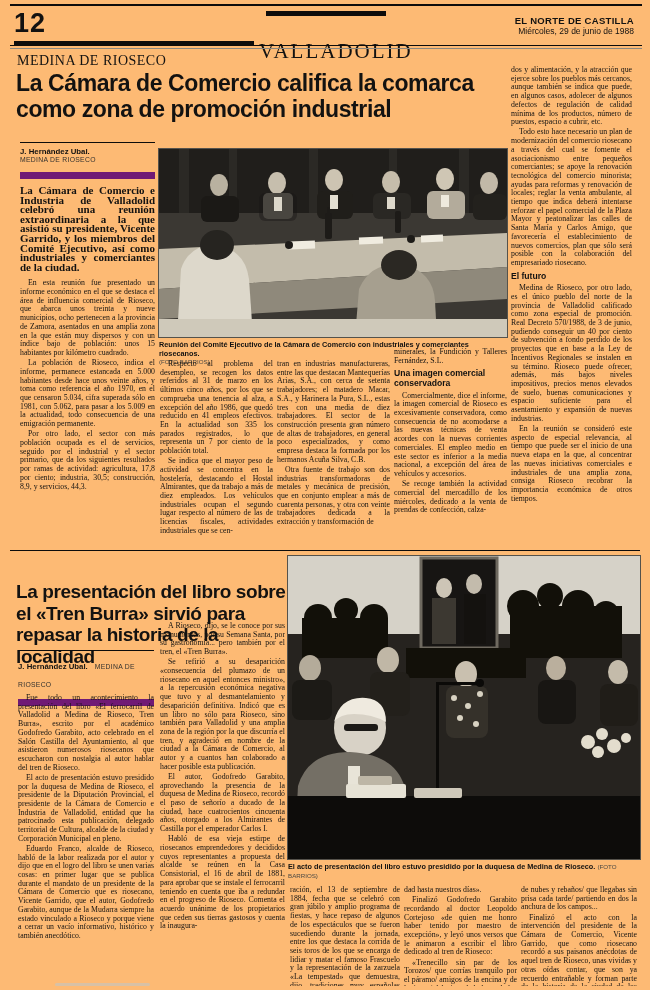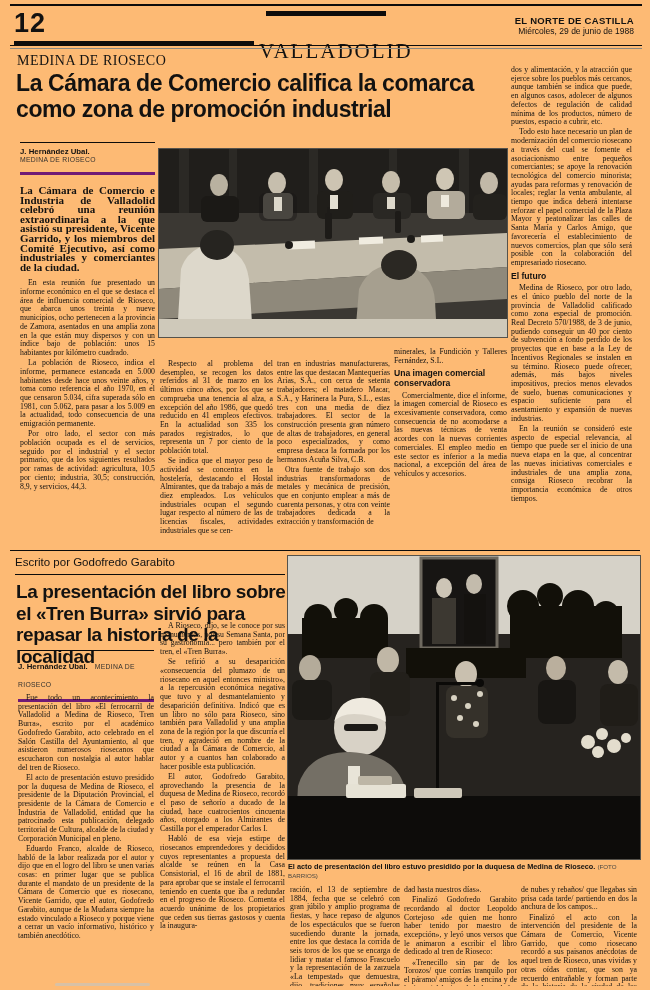--- a/index.html
+++ b/index.html
@@ -14,21 +14,21 @@
   .sec-title{left:259px;top:16px;font:21px/22px "Liberation Serif",serif;letter-spacing:2px;margin-top:24px;}
   .mast{right:16px;top:15px;text-align:right;}
   .mast-title{font:bold 9.5px/11px "Liberation Sans",sans-serif;letter-spacing:.3px;}
   .mast-date{font:8.5px/10px "Liberation Sans",sans-serif;}
   .rule-thick{left:14px;top:41px;width:240px;height:4px;}
   .rule-a{left:10px;right:8px;top:45px;height:1px;}
   .rule-b{left:10px;right:8px;top:48px;height:1px;background:#8a8880;}
   .kicker1{left:17px;top:53px;font:14px/16px "Liberation Serif",serif;letter-spacing:.5px;}
   
   .headline1{left:16px;top:71px;width:506px;font:bold 23px/25.5px "Liberation Sans",sans-serif;letter-spacing:-.4px;}
-  .byline-box{border-top:1.5px solid #0d0c0b;border-bottom:3px solid #701a75;padding:4px 0 8px;}
+  .byline-box{border-top:1.5px solid #0d0c0b;border-bottom:7px solid #701a75;padding:4px 0 8px;}
   .byline1{left:20px;top:142px;width:135px;}
   .by-author{font:bold 7.8px/9px "Liberation Sans",sans-serif;}
   .by-place{font:6.8px/8px "Liberation Sans",sans-serif;color:#33312e;letter-spacing:.3px;}
   .photo-frame{background:#35322d;outline:1px solid #55524b;}
   .photo1{left:159px;top:149px;width:348px;height:188px;}
   .caption{font:bold 7.3px/8.6px "Liberation Sans",sans-serif;}
   .caption1{left:159px;top:341px;width:348px;}
   .credit{font:6.2px/8px "Liberation Sans",sans-serif;color:#4a4843;font-weight:normal;}
   
   .col{font-size:7.8px;line-height:8.7px;text-align:justify;overflow:hidden;}
@@ -132,53 +132,57 @@
           <circle cx="252" cy="90" r="4"></circle>
       </g>
 
       <path d="M18 188 L22 120 Q30 96 56 96 Q86 100 90 130 L94 188 Z" fill="#ddd8cb"></path>
       <ellipse cx="58" cy="96" rx="17" ry="15" fill="#262420"></ellipse>
       <path d="M196 188 L200 140 Q212 112 244 116 Q274 122 276 152 L278 188 Z" fill="#a69f8f"></path>
       <ellipse cx="240" cy="116" rx="18" ry="15" fill="#2b2823"></ellipse>
       <rect x="0" y="170" width="348" height="18" fill="#cfc9ba"></rect>
     </svg>
   </figure>
+  <figcaption class="abs caption caption1">
+    <span>Reunión del Comité Ejecutivo de la Cámara de Comercio con industriales y comerciantes riosecanos.</span>
+    <div class="credit">(FOTO BARRIOS)</div>
+  </figcaption>
 
   <div class="abs col a1c1">
     <p class="lede">La Cámara de Comercio e Industria de Valladolid celebró una reunión extraordinaria a la que asistió su presidente, Vicente Garrido, y los miembros del Comité Ejecutivo, así como industriales y comerciantes de la ciudad.</p>
     <div>
         <p class="para">En esta reunión fue presentado un informe económico en el que se destaca el área de influencia comercial de Rioseco, que abarca unos treinta y nueve municipios, ocho pertenecen a la provincia de Zamora, asentados en una amplia zona en la que están muy dispersos y con un índice bajo de población: unos 15 habitantes por kilómetro cuadrado.</p>
         <p class="para">La población de Rioseco, indica el informe, permanece estancada en 5.000 habitantes desde hace unos veinte años, y toma como referencia el año 1970, en el que censaron 5.034, cifra superada sólo en 1981, con 5.062, para pasar a los 5.009 en la actualidad, todo consecuencia de una emigración permanente.</p>
-        <p class="para">Por otro lado, el sector con más población ocupada es el de servicios, seguido por el industrial y el sector primario, que da los siguientes resultados por ramas de actividad: agricultura, 10,5 por ciento; industria, 30,5; construcción, 8,9, y servicios, 44,3.</p>
+        <p class="para">Por otro lado, el sector con más población ocupada es el de servicios, seguido por el industrial y el sector primario, que da los siguientes resultados por ramas de actividad: agricultura, 17,8 por ciento; industria, 30,5; construcción, 8,9, y servicios, 44,3.</p>
       </div>
   </div>
   <div class="abs col a1c2">
       <p class="para">Respecto al problema del desempleo, se recogen los datos referidos al 31 de marzo en los últimos cinco años, por los que se comprueba una tenencia al alza, a excepción del año 1986, que quedó reducido en 41 empleos efectivos. En la actualidad son 335 los parados registrados, lo que representa un 7 por ciento de la población total.</p>
       <p class="para">Se indica que el mayor peso de actividad se concentra en la hostelería, destacando el Hostal Almirantes, que da trabajo a más de diez empleados. Los vehículos industriales ocupan el segundo lugar respecto al número de las de licencias fiscales, actividades industriales que se cen-</p>
     </div>
   <div class="abs col a1c3">
       <p class="para ni">tran en industrias manufactureras, entre las que destacan Mantequerías Arias, S.A., con cerca de setenta trabajadores; el matadero Macar, S.A., y Harinera la Pura, S.L., estas tres con una media de diez trabajadores. El sector de la construcción presenta gran número de altas de trabajadores, en general poco especializados, y como empresa destaca la formada por los hermanos Acuña Silva, C.B.</p>
       <p class="para">Otra fuente de trabajo son dos industrias transformadoras de metales y mecánica de precisión, que en conjunto emplear a más de cuarenta personas, y otra con veinte trabajadores dedicada a la extracción y transformación de</p>
     </div>
   <div class="abs col a1c4">
       <p class="para ni">minerales, la Fundición y Talleres Fernández, S.L.</p>
       <div class="subhead">Una imagen comercial conservadora</div>
       <p class="para">Comercialmente, dice el informe, la imagen comercial de Rioseco es excesivamente conservadora, como consecuencia de no acomodarse a las nuevas técnicas de venta acordes con la nuevas corrientes comerciales. El empleo medio en este sector es inferior a la media nacional, a excepción del área de vehículos y accesorios.</p>
+      <p class="para">Se recoge también la actividad comercial del mercadillo de los miércoles, dedicado a la venta de prendas de confección, calza-</p>
     </div>
   <div class="abs col a1c5">
       <p class="para ni">dos y alimentación, y la atracción que ejerce sobre los pueblos más cercanos, aunque también se indica que puede, en algunos casos, adolecer de algunos defectos de regulación de calidad mínima de los productos, número de puestos, espacio a cubrir, etc.</p>
       <p class="para">Todo esto hace necesario un plan de modernización del comercio riosecano a través del cual se fomente el asociacionismo entre pequeños comerciantes; se apoye la renovación tecnológica del comercio minorista; ayudas para reformas y renovación de locales; reglar la venta ambulante, al tiempo que indica deberá intentarse reforzar el papel comercial de la Plaza Mayor y peatonalizar las calles de Santa María y Carlos Amigo, que favorecería el establecimiento de nuevos comercios, plan que sólo será posible con la colaboración del empresariado riosecano.</p>
       <div class="subhead">El futuro</div>
       <p class="para">Medina de Rioseco, por otro lado, es el único pueblo del norte de la provincia de Valladolid calificado como zona especial de promoción. Real Decreto 570/1988, de 3 de junio, pudiendo conseguir un 40 por ciento de subvención a fondo perdido de los proyectos que en base a la Ley de Incentivos Regionales se instalen en su término. Rioseco puede ofrecer, además, más bajos niveles impositivos, precios menos elevados de suelo, buenas comunicaciones y espacio suficiente para el asentamiento y expansión de nuevas industrias.</p>
       <p class="para">En la reunión se consideró este aspecto de especial relevancia, al tiempo que puede ser el inicio de una nueva etapa en la que, al concentrar las nuevas iniciativas comerciales e industriales de una amplia zona, consiga Rioseco recobrar la importancia económica de otros tiempos.</p>
     </div>
 
   <div class="abs rule rule-mid"></div>
 
-  <div class="abs kicker2">Escrito por Godofredo Garabito</div>
   <h2 class="abs headline2" style="margin:0">La presentación del libro sobre el «Tren Burra» sirvió para repasar la historia de la localidad</h2>
 
   <div class="abs byline2 byline-box by-inline">
     <span class="by-author">J. Hernández Ubal.</span>
     <span class="by-place">MEDINA DE RIOSECO</span>
   </div>
 
   <div class="abs col a2c1">
       <p class="para">Fue todo un acontecimiento la presentación del libro «El ferrocarril de Valladolid a Medina de Rioseco, Tren Burra», escrito por el académico Godofredo Garabito, acto celebrado en el Salón Castilla del Ayuntamiento, al que asistieron numerosos riosecanos que escucharon con nostalgia al autor hablar del tren de Rioseco.</p>
       <p class="para">El acto de presentación estuvo presidido por la duquesa de Medina de Rioseco, el presidente de la Diputación Provincial, el presidente de la Cámara de Comercio e Industria de Valladolid, entidad que ha patrocinado esta publicación, delegado territorial de Cultura, alcalde de la ciudad y Corporación Municipal en pleno.</p>

